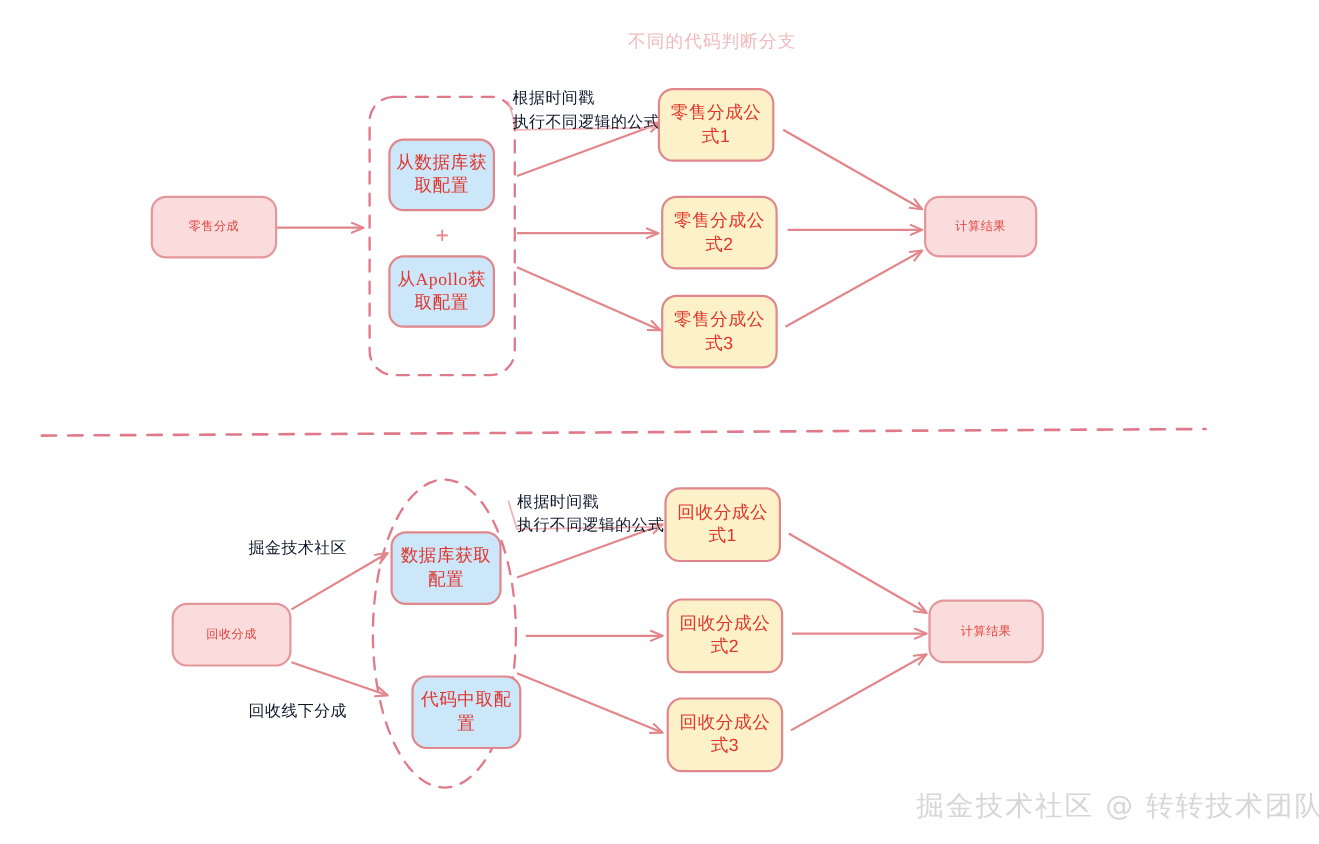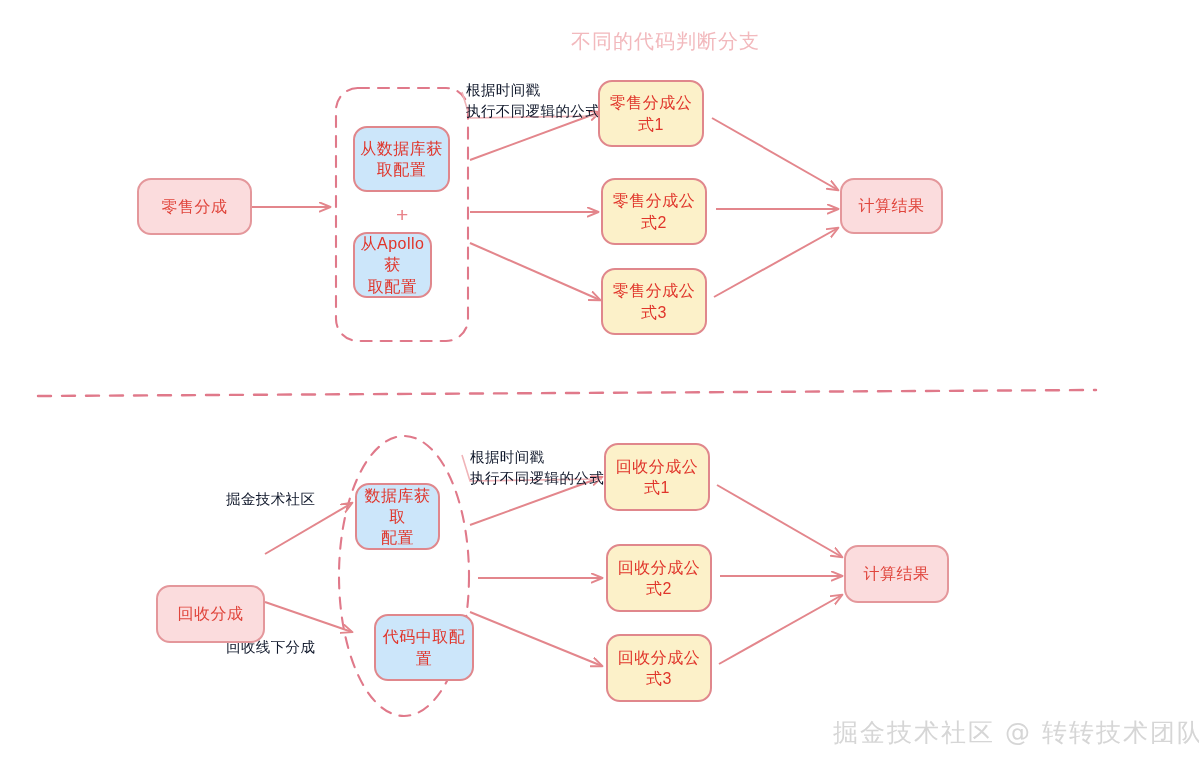--- a/index.html
+++ b/index.html
@@ -41,21 +41,21 @@
   }
   .node .label {
     display: block;
     width: 100%;
     padding: 0 4px;
   }
   .node-pink {
     background: #fbdcdd;
     border-color: #e4979b;
     color: #e0453c;
-    font-size: 16px;
+    font-size: 11px;
   }
   .node-blue {
     background: #cce6fa;
     border-color: #e0878c;
     color: #e0352b;
     font-size: 16px;
   }
   .node-yellow {
     background: #fcf1c9;
     border-color: #e0878c;
@@ -66,21 +66,21 @@
     position: absolute;
     color: #0f172a;
     font-size: 14.5px;
     line-height: 1.45;
     white-space: pre;
     letter-spacing: 0.4px;
   }
   .title-text {
     position: absolute;
     color: #f2b9bd;
-    font-size: 20px;
+    font-size: 16px;
     letter-spacing: 1px;
     white-space: nowrap;
   }
   .plus-sign {
     position: absolute;
     color: #e8838a;
     font-size: 21px;
     font-weight: 500;
     line-height: 1;
   }
@@ -149,21 +149,21 @@
   <div class="node node-pink" style="left:137px; top:178px; width:115px; height:57px;">
     <span class="label">零售分成</span>
   </div>
 
   <div class="node node-blue" style="left:353px; top:126px; width:97px; height:66px;">
     <span class="label">从数据库获<br>取配置</span>
   </div>
 
   <div class="plus-sign" style="left:396px; top:204px;">+</div>
 
-  <div class="node node-blue" style="left:353px; top:232px; width:79px; height:66px;">
+  <div class="node node-blue" style="left:353px; top:232px; width:97px; height:66px;font-family:Liberation Serif, serif;">
     <span class="label">从Apollo获<br>取配置</span>
   </div>
 
   <div class="node node-yellow" style="left:598px; top:80px; width:106px; height:67px;">
     <span class="label">零售分成公<br>式1</span>
   </div>
 
   <div class="node node-yellow" style="left:601px; top:178px; width:106px; height:67px;">
     <span class="label">零售分成公<br>式2</span>
   </div>
@@ -175,25 +175,25 @@
   <div class="node node-pink" style="left:840px; top:178px; width:103px; height:56px;">
     <span class="label">计算结果</span>
   </div>
 
   <div class="annot" style="left:470px; top:447px;">根据时间戳<br>执行不同逻辑的公式</div>
 
   <div class="annot" style="left:226px; top:489px;">掘金技术社区</div>
 
   <div class="annot" style="left:226px; top:637px;">回收线下分成</div>
 
-  <div class="node node-pink" style="left:156px; top:548px; width:109px; height:58px;margin-top:37px;">
+  <div class="node node-pink" style="left:156px; top:548px; width:109px; height:58px;">
     <span class="label">回收分成</span>
   </div>
 
-  <div class="node node-blue" style="left:355px; top:483px; width:85px; height:67px;">
+  <div class="node node-blue" style="left:355px; top:483px; width:101px; height:67px;">
     <span class="label">数据库获取<br>配置</span>
   </div>
 
   <div class="node node-blue" style="left:374px; top:614px; width:100px; height:67px;">
     <span class="label">代码中取配<br>置</span>
   </div>
 
   <div class="node node-yellow" style="left:604px; top:443px; width:106px; height:68px;">
     <span class="label">回收分成公<br>式1</span>
   </div>

